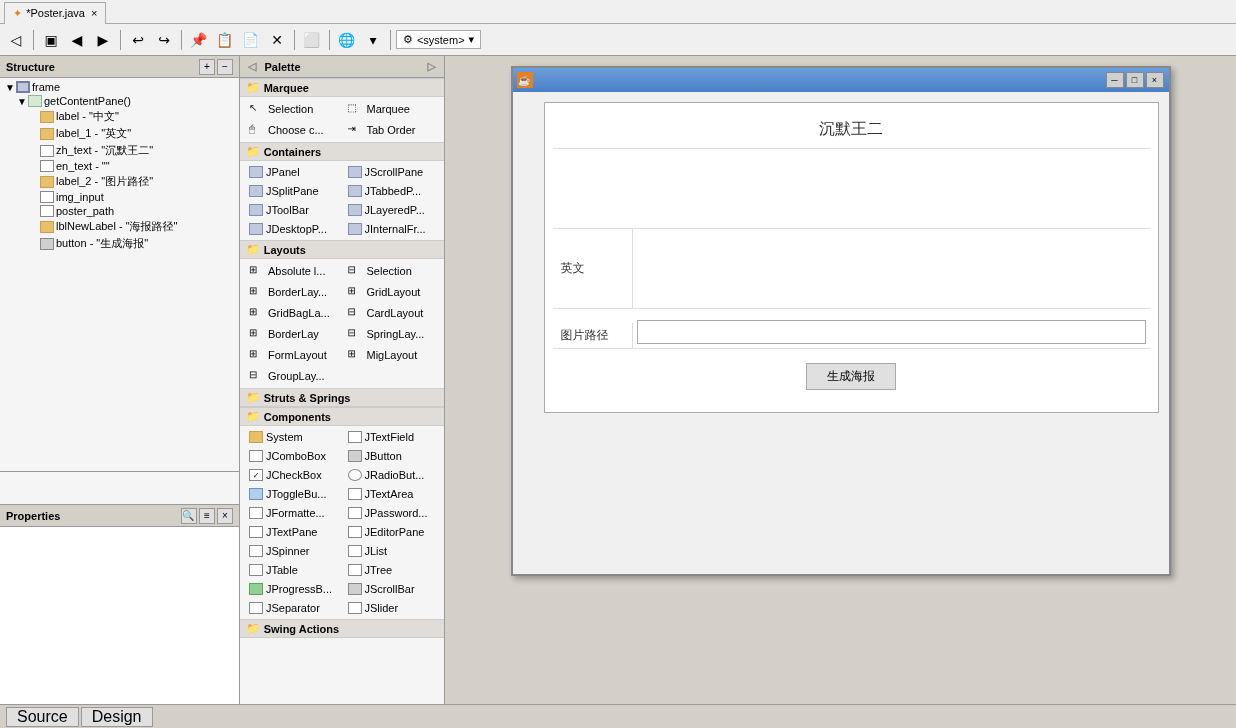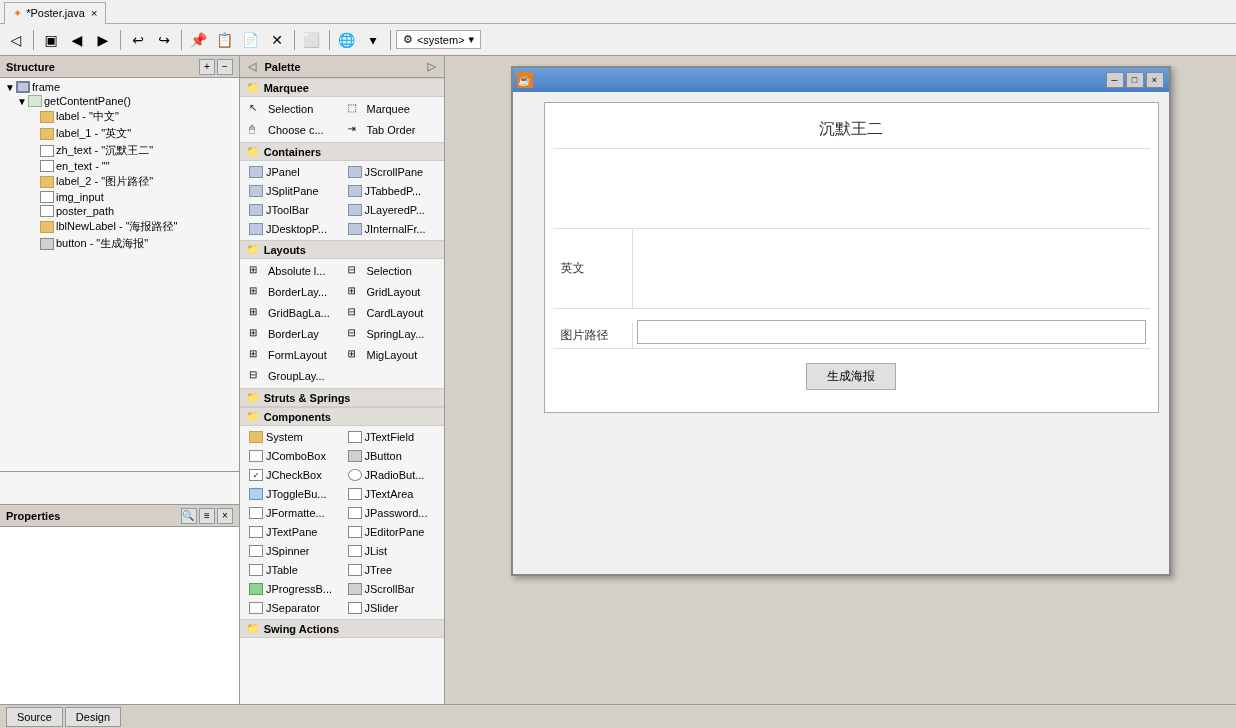--- a/index.html
+++ b/index.html
@@ -62,21 +62,21 @@
     .form-row { display: flex; align-items: stretch; min-height: 80px; border-bottom: 1px solid #ddd; }
     .form-row.short { min-height: 40px; align-items: flex-end; }
     .form-label { width: 80px; display: flex; align-items: center; padding: 4px 8px; font-size: 12px; color: #333; border-right: 1px solid #ddd; flex-shrink: 0; }
     .form-field { flex: 1; padding: 4px; }
     .form-field-text { width: 100%; height: 100%; border: none; background: transparent; font-size: 11px; color: #333; resize: none; outline: none; }
     .form-input { width: 100%; border: 1px solid #aaa; height: 24px; padding: 2px 4px; font-size: 11px; }
     .generate-btn { margin: 8px auto; padding: 4px 20px; border: 1px solid #aaa; background: #e0e0e0; cursor: pointer; font-size: 12px; display: block; }
 
     
     .status-bar { display: flex; align-items: center; background: #d4d0c8; border-top: 1px solid #999; height: 24px; padding: 0 6px; font-size: 11px; }
-    .status-tab { display: flex; align-items: center; padding: 2px 10px; border: 1px solid #999; background: #e0e0e0; cursor: pointer; font-size: 11px; height: 20px; }
+    .status-tab { display: flex; align-items: center; padding: 2px 10px; border: 1px solid #999; background: #e0e0e0; cursor: pointer; font-size: 16px; height: 20px; }
 
     
     ::-webkit-scrollbar { width: 8px; height: 8px; }
     ::-webkit-scrollbar-track { background: #d4d0c8; }
     ::-webkit-scrollbar-thumb { background: #a0a0a0; border: 1px solid #888; }
 
     
     .icon-label { background: #e8c06a; border: 1px solid #c8a050; width: 14px; height: 12px; display: inline-flex; align-items: center; justify-content: center; font-size: 8px; color: #333; }
     .icon-textfield { background: white; border: 1px solid #888; width: 14px; height: 12px; }
     .icon-panel { background: #c0c8e0; border: 1px solid #8090b0; width: 14px; height: 12px; }

